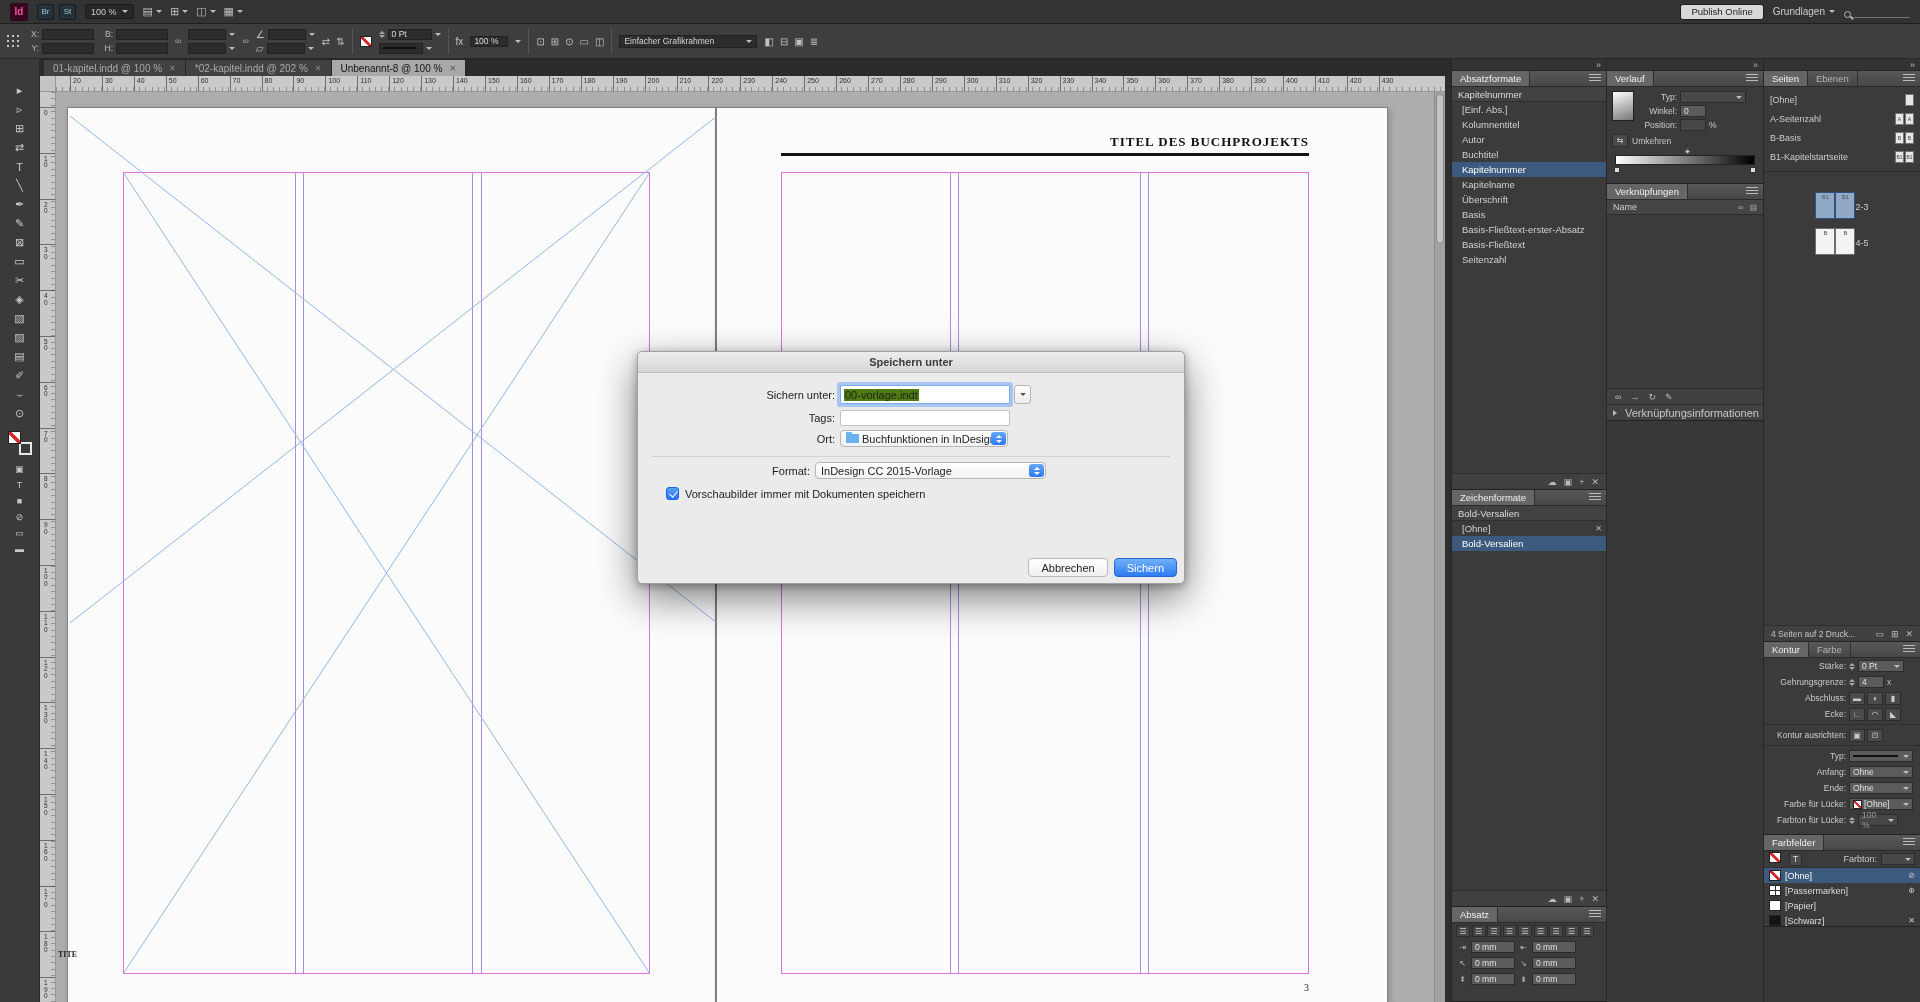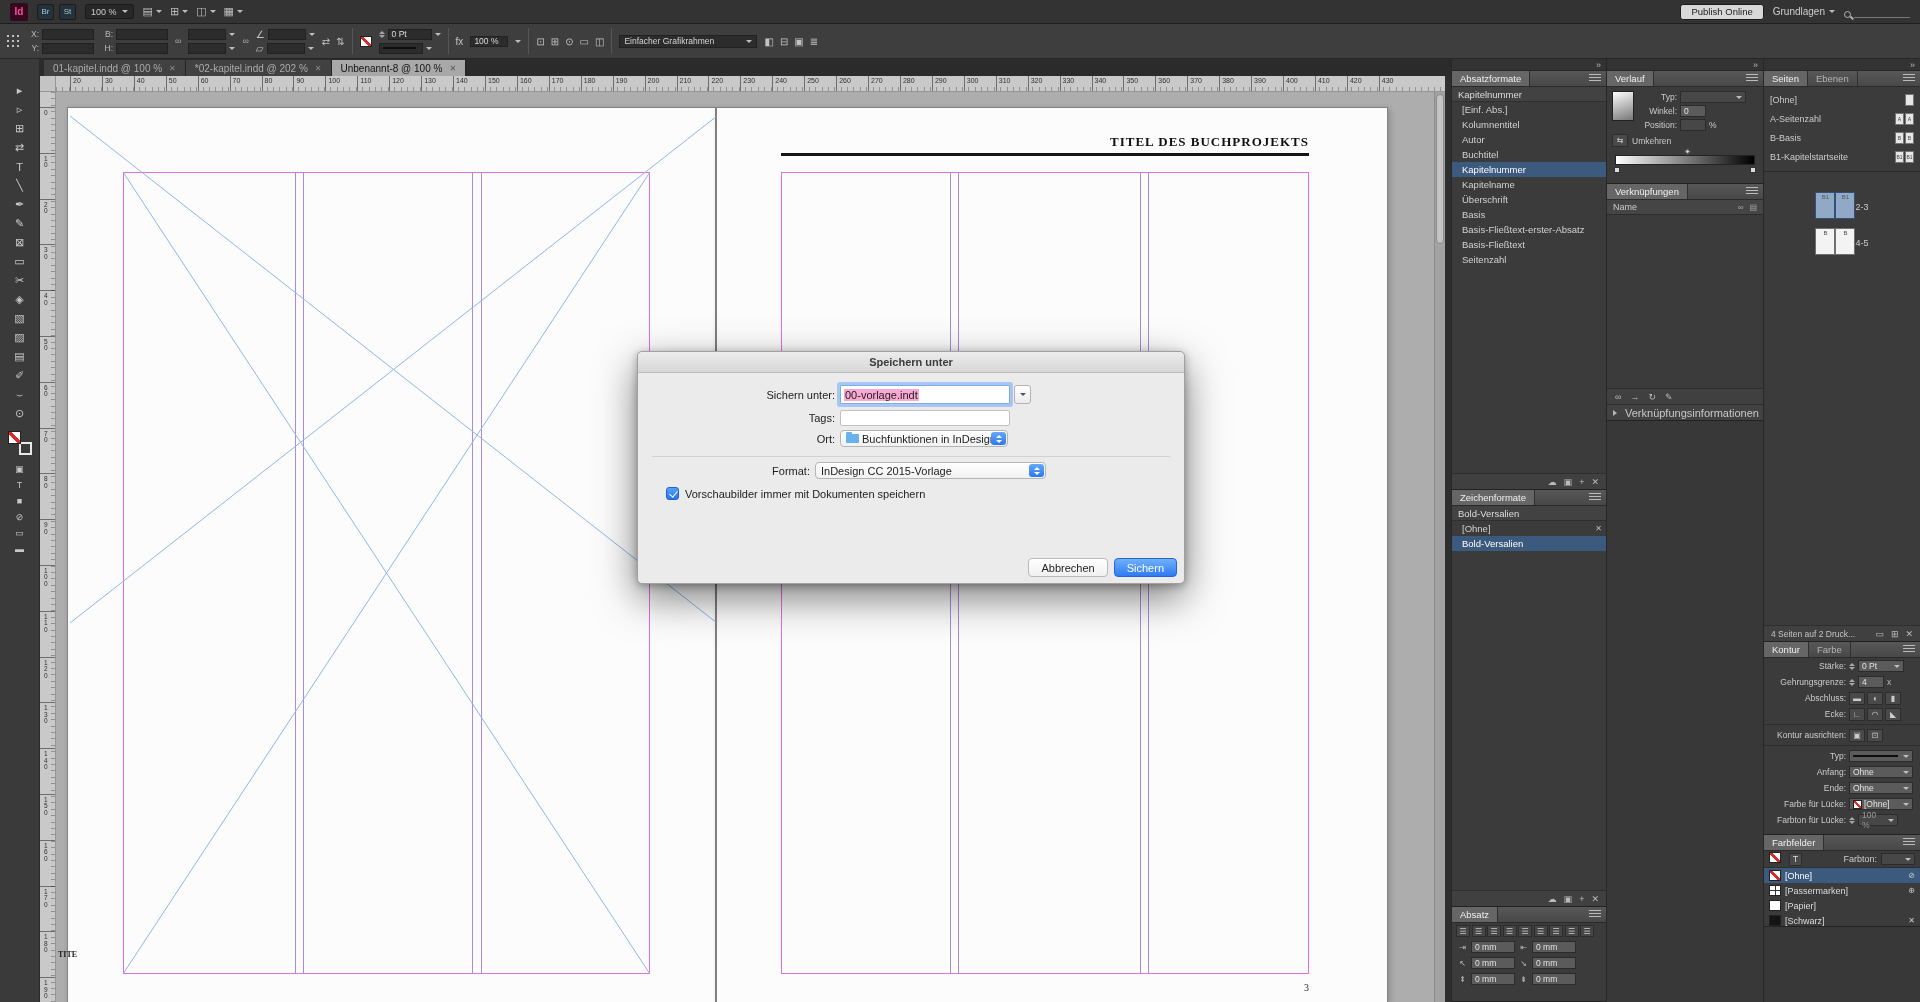--- a/index.html
+++ b/index.html
@@ -186,21 +186,21 @@
   .ab-f{width:44px;}
 
   
   .dlg{position:absolute;left:637px;top:351px;width:548px;height:233px;background:#ebebeb;border:1px solid #a0a0a0;border-radius:5px;box-shadow:0 14px 40px rgba(0,0,0,.5),0 2px 8px rgba(0,0,0,.3);z-index:100;font-size:11px;color:#222;}
   .dlg-title{height:21px;background:linear-gradient(#ececec,#d7d7d7);border-bottom:1px solid #bdbdbd;border-radius:5px 5px 0 0;display:flex;align-items:center;justify-content:center;font-size:11px;font-weight:bold;color:#3c3c3c;}
   .dlg-row{position:absolute;left:0;right:0;display:flex;align-items:center;}
   .dlg-label{width:202px;text-align:right;padding-right:5px;color:#222;flex:none;}
   .r1{top:33px;} .r2{top:58px;} .r3{top:78px;} .r4{top:110px;} .r5{top:135px;left:28px;}
   .r4 .dlg-label{width:177px;}
   .f-name{width:170px;height:19px;background:#fff;border:1px solid #79aeec;border-radius:1px;box-shadow:0 0 0 3px rgba(115,165,245,.55);display:flex;align-items:center;padding:0 3px;}
-  .sel-text{background:#f9a8d4;padding:0 1px;text-align:center;}
+  .sel-text{background:#4d7c0f;padding:0 1px;text-align:center;}
   .dd-btn{width:17px;height:19px;margin-left:4px;background:linear-gradient(#fff,#ececec);border:1px solid #b3b3b3;border-radius:3px;display:flex;align-items:center;justify-content:center;}
   .f-tags{width:170px;height:16px;background:#fff;border:1px solid #c2c2c2;border-radius:2px;}
   .popup{position:relative;height:17px;background:linear-gradient(#fff,#f1f1f1);border:1px solid #b5b5b5;border-radius:4px;display:flex;align-items:center;padding:0 18px 0 5px;gap:3px;white-space:nowrap;}
   .popup.loc{width:168px;}
   .popup.fmt{width:231px;}
   .folder-icon{width:13px;height:9px;background:#69b1ef;border-radius:1px;position:relative;flex:none;}
   .folder-icon::before{content:"";position:absolute;top:-2px;left:0;width:6px;height:2px;background:#69b1ef;border-radius:1px 1px 0 0;}
   .pop-cap{position:absolute;right:1px;top:1px;bottom:1px;width:15px;border-radius:3px;background:linear-gradient(#66a9f8,#2b78f2);display:flex;flex-direction:column;align-items:center;justify-content:center;gap:2px;}
   .tu{width:0;height:0;border-left:3px solid transparent;border-right:3px solid transparent;border-bottom:3px solid #fff;}
   .td{width:0;height:0;border-left:3px solid transparent;border-right:3px solid transparent;border-top:3px solid #fff;}

